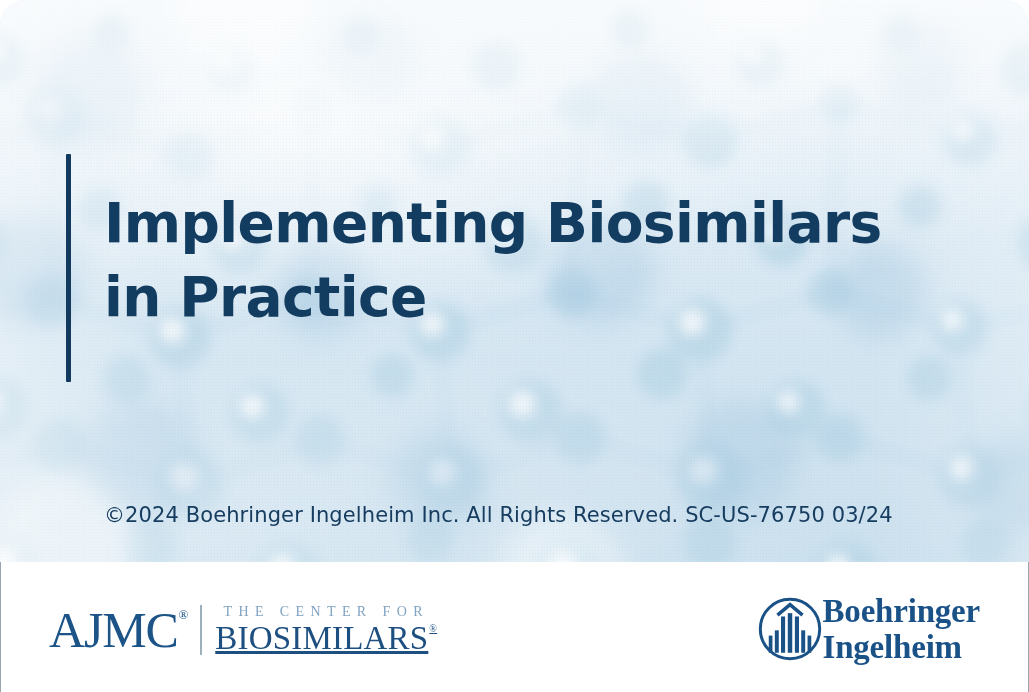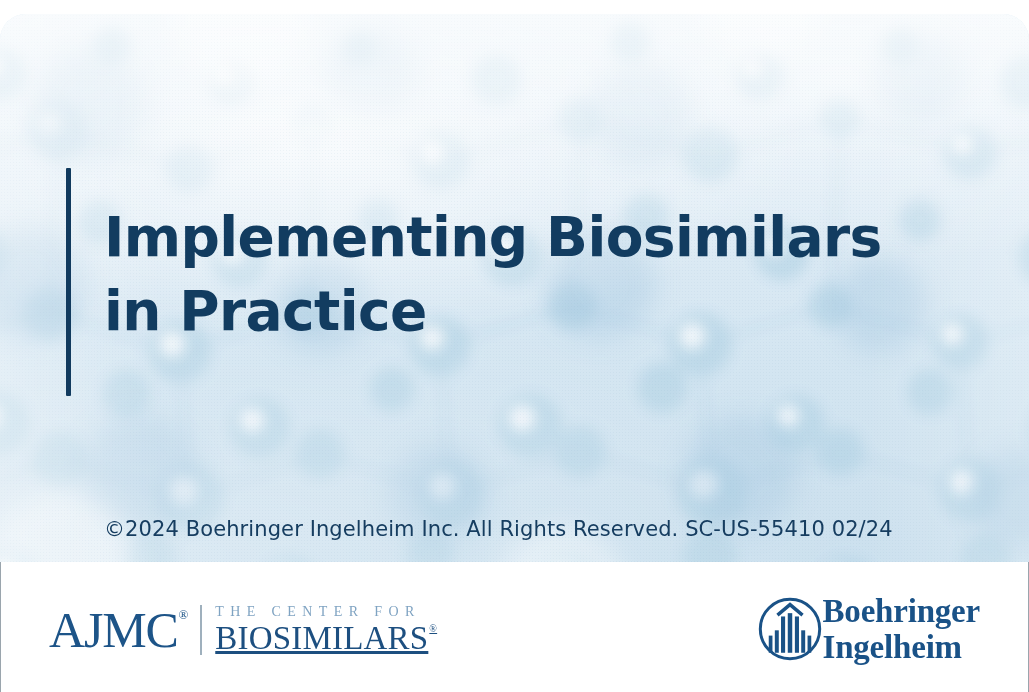--- a/index.html
+++ b/index.html
@@ -20,21 +20,21 @@
     width: 1029px;
     height: 692px;
     background: #ffffff;
     box-sizing: border-box;
   }
 
   
   .hero {
     position: absolute;
     left: 0;
-    top: 14px;
+    top: 0;
     width: 1029px;
     height: 661px;
     border-radius: 26px 26px 0 0;
     overflow: hidden;
     background: #dcebf5;
     border-bottom: 2px solid #5a6b78;
     box-sizing: border-box;
   }
 
   
@@ -182,20 +182,21 @@
     flex-direction: column;
     justify-content: center;
     gap: 2px;
   }
   .ajmc-kicker {
     font-family: "Liberation Serif", "DejaVu Serif", serif;
     font-size: 14px;
     letter-spacing: 6.4px;
     color: #7fa3c2;
     white-space: nowrap;
+    text-align: center;
   }
   .ajmc-biosim {
     display: flex;
     align-items: flex-start;
     font-family: "Liberation Serif", "DejaVu Serif", serif;
     font-size: 33px;
     line-height: 1;
     letter-spacing: .2px;
     color: #1d4f80;
     white-space: nowrap;
@@ -358,21 +359,21 @@
 
     <div class="hero-soft"></div>
     <div class="hero-grain"></div>
     <div class="hero-vignette"></div>
 
     <div class="accent-rule"></div>
 
     <h1 class="title">Implementing Biosimilars
 in Practice</h1>
 
-    <p class="copyright">©2024 Boehringer Ingelheim Inc. All Rights Reserved. SC-US-55410 02/24</p>
+    <p class="copyright">©2024 Boehringer Ingelheim Inc. All Rights Reserved. SC-US-76750 03/24</p>
   </div>
 
   <div class="footer">
 
     <div class="ajmc-lockup">
       <div class="ajmc-mark">
         <span>AJMC</span>
         <span class="ajmc-reg">®</span>
       </div>
       <div class="ajmc-divider"></div>

